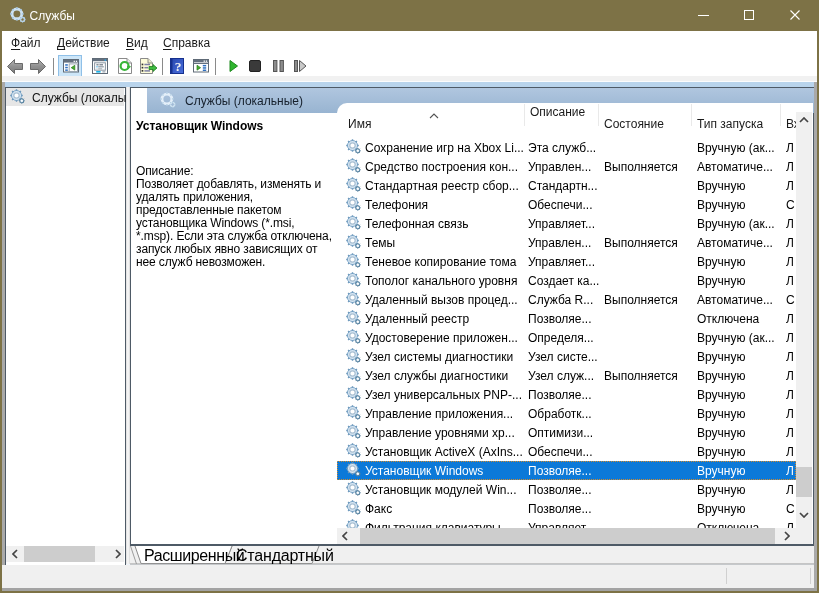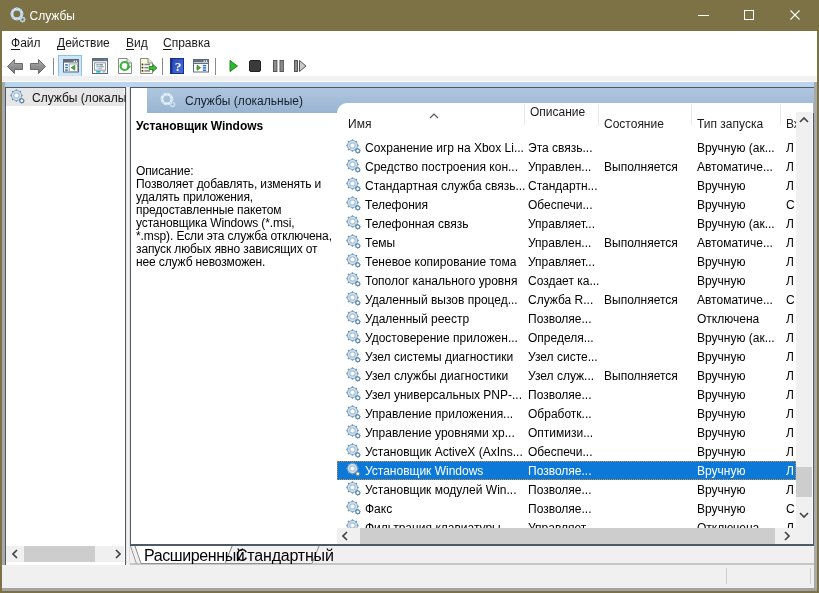--- a/index.html
+++ b/index.html
@@ -324,39 +324,39 @@
     <div class="coldiv" style="left:187px"></div>
     <div class="coldiv" style="left:261px"></div>
     <div class="coldiv" style="left:354px"></div>
     <div class="coldiv" style="left:443px"></div>
     <div id="rows">
     <div class="row" style="top:34.5px">
           <svg class="gear16" width="16" height="16" viewBox="0 0 16 16">
             <use href="#gearbig"></use>
           </svg>
           <span class="cell" style="left:28px">Сохранение игр на Xbox Li...</span>
-          <span class="cell" style="left:191px">Эта связь...</span>
+          <span class="cell" style="left:191px">Эта служб...</span>
           <span class="cell" style="left:360px">Вручную (ак...</span>
           <span class="cell" style="left:449px;width:10px;overflow:hidden">Л</span>
         </div>
     <div class="row" style="top:53.5px">
           <svg class="gear16" width="16" height="16" viewBox="0 0 16 16">
             <use href="#gearbig"></use>
           </svg>
           <span class="cell" style="left:28px">Средство построения кон...</span>
           <span class="cell" style="left:191px">Управлен...</span>
           <span class="cell" style="left:267px">Выполняется</span>
           <span class="cell" style="left:360px">Автоматиче...</span>
           <span class="cell" style="left:449px;width:10px;overflow:hidden">Л</span>
         </div>
     <div class="row" style="top:72.5px">
           <svg class="gear16" width="16" height="16" viewBox="0 0 16 16">
             <use href="#gearbig"></use>
           </svg>
-          <span class="cell" style="left:28px">Стандартная служба связь...</span>
+          <span class="cell" style="left:28px">Стандартная реестр сбор...</span>
           <span class="cell" style="left:191px">Стандартн...</span>
           <span class="cell" style="left:360px">Вручную</span>
           <span class="cell" style="left:449px;width:10px;overflow:hidden">Л</span>
         </div>
     <div class="row" style="top:91.5px">
           <svg class="gear16" width="16" height="16" viewBox="0 0 16 16">
             <use href="#gearbig"></use>
           </svg>
           <span class="cell" style="left:28px">Телефония</span>
           <span class="cell" style="left:191px">Обеспечи...</span>

